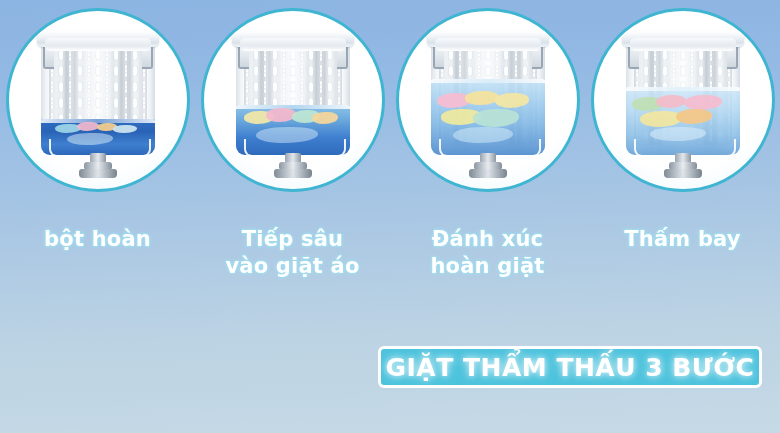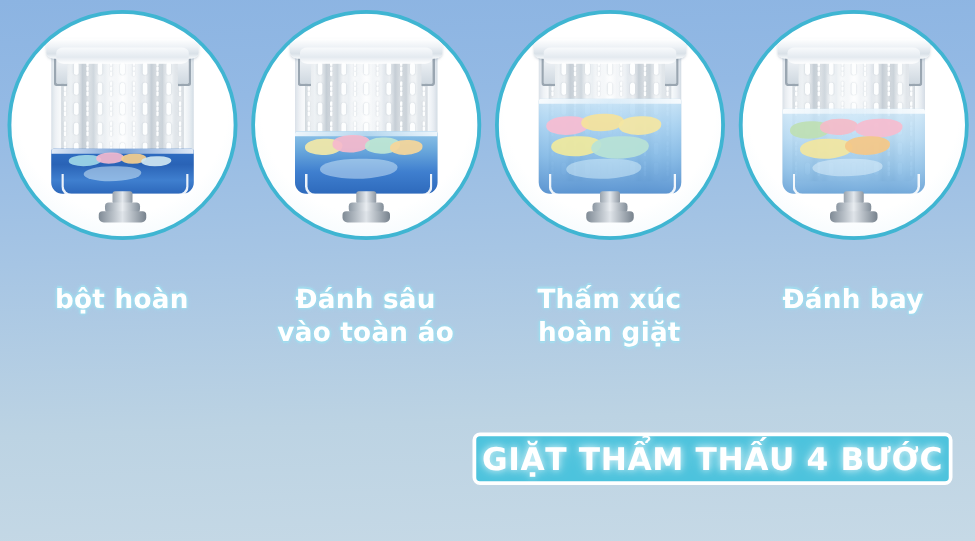--- a/index.html
+++ b/index.html
@@ -872,29 +872,29 @@
       </div>
     </div>
 
   </div>
 
   <div class="captions">
     <div class="caption c0">
       <div>bột hoàn</div>
     </div>
     <div class="caption c1">
-      <div>Đánh sâu</div>
-      <div>vào toàn áo</div>
+      <div>Tiếp sâu</div>
+      <div>vào giặt áo</div>
     </div>
     <div class="caption c2">
-      <div>Thấm xúc</div>
+      <div>Đánh xúc</div>
       <div>hoàn giặt</div>
     </div>
     <div class="caption c3">
-      <div>Đánh bay</div>
+      <div>Thấm bay</div>
     </div>
   </div>
 
   <div class="banner">
-    <span class="banner-text">GIẶT THẨM THẤU 4 BƯỚC</span>
+    <span class="banner-text">GIẶT THẨM THẤU 3 BƯỚC</span>
   </div>
 
 </div>
 
 </body></html>

